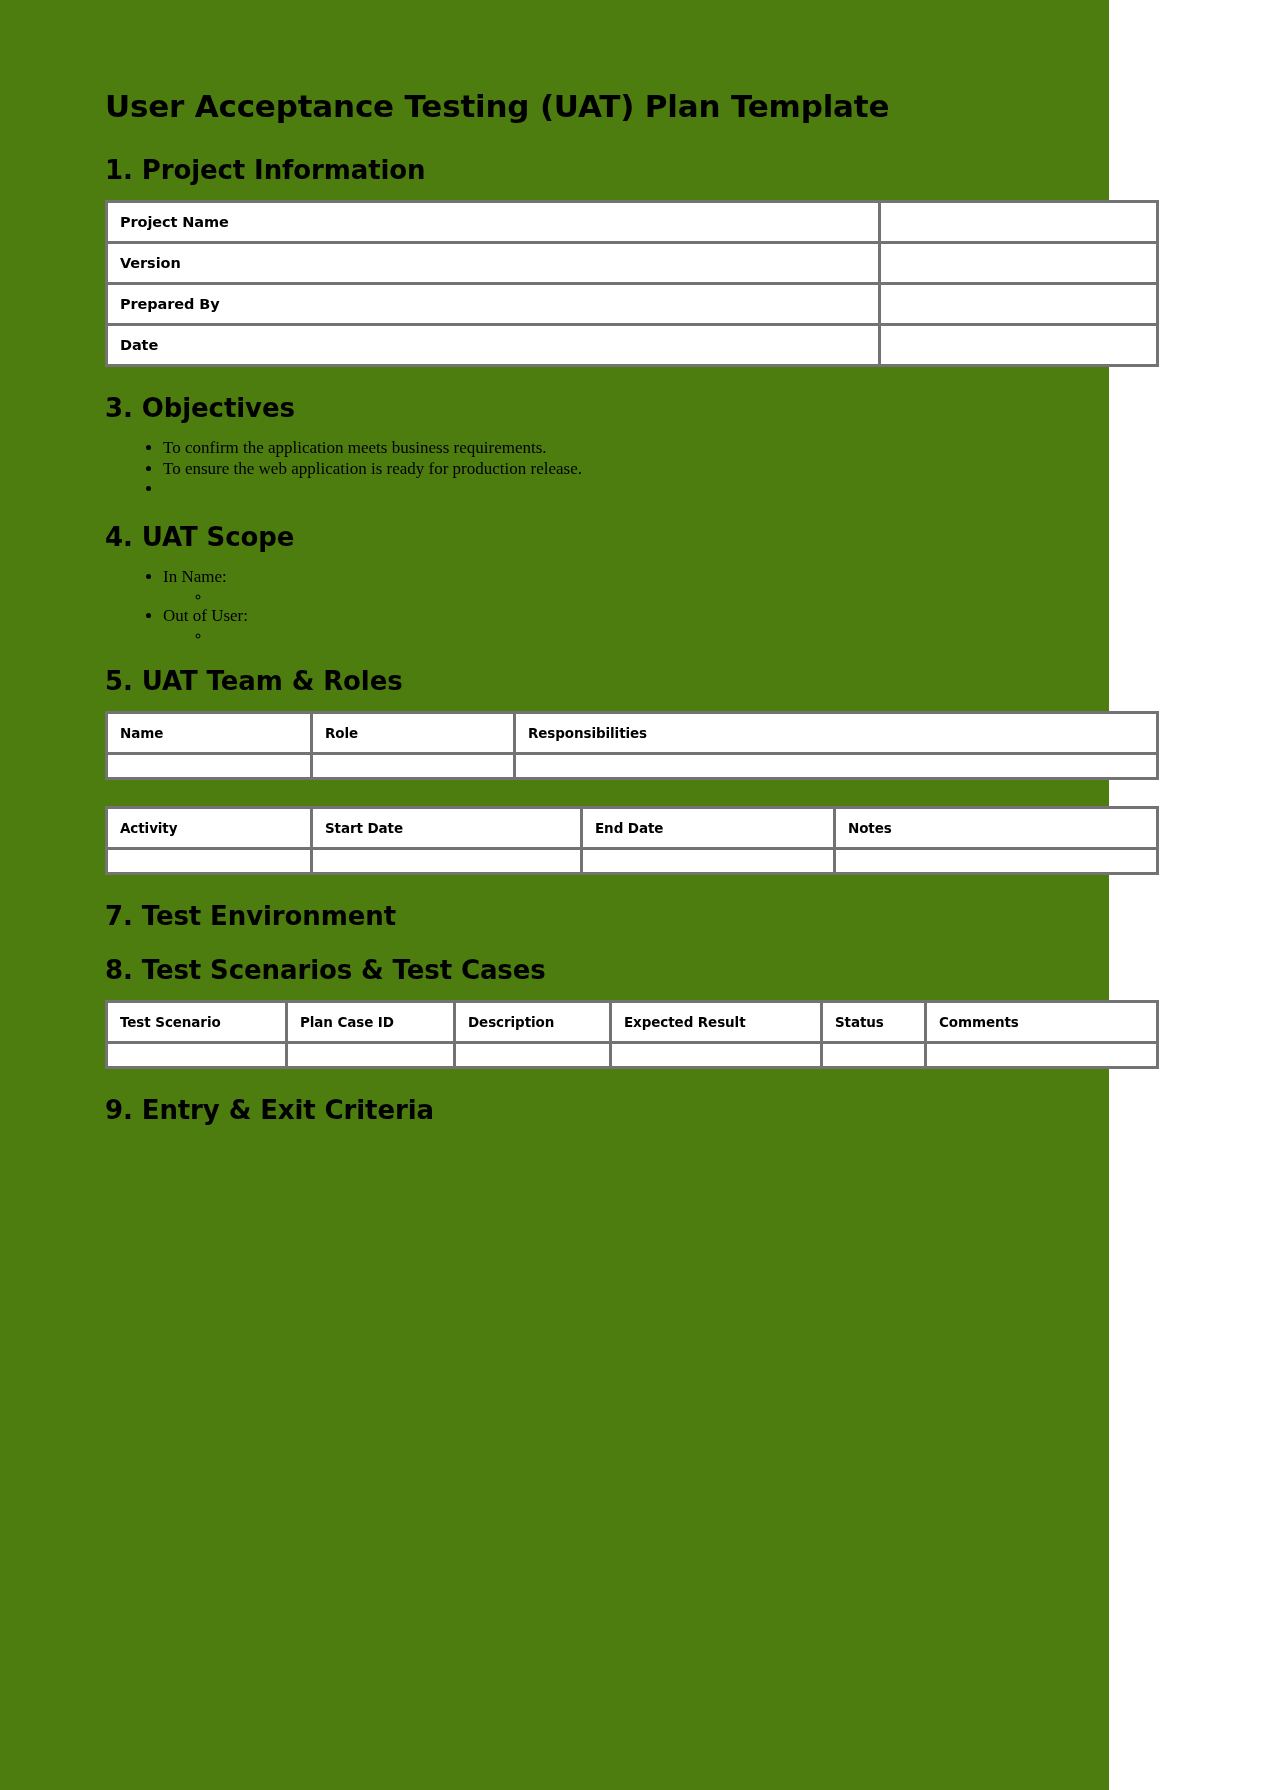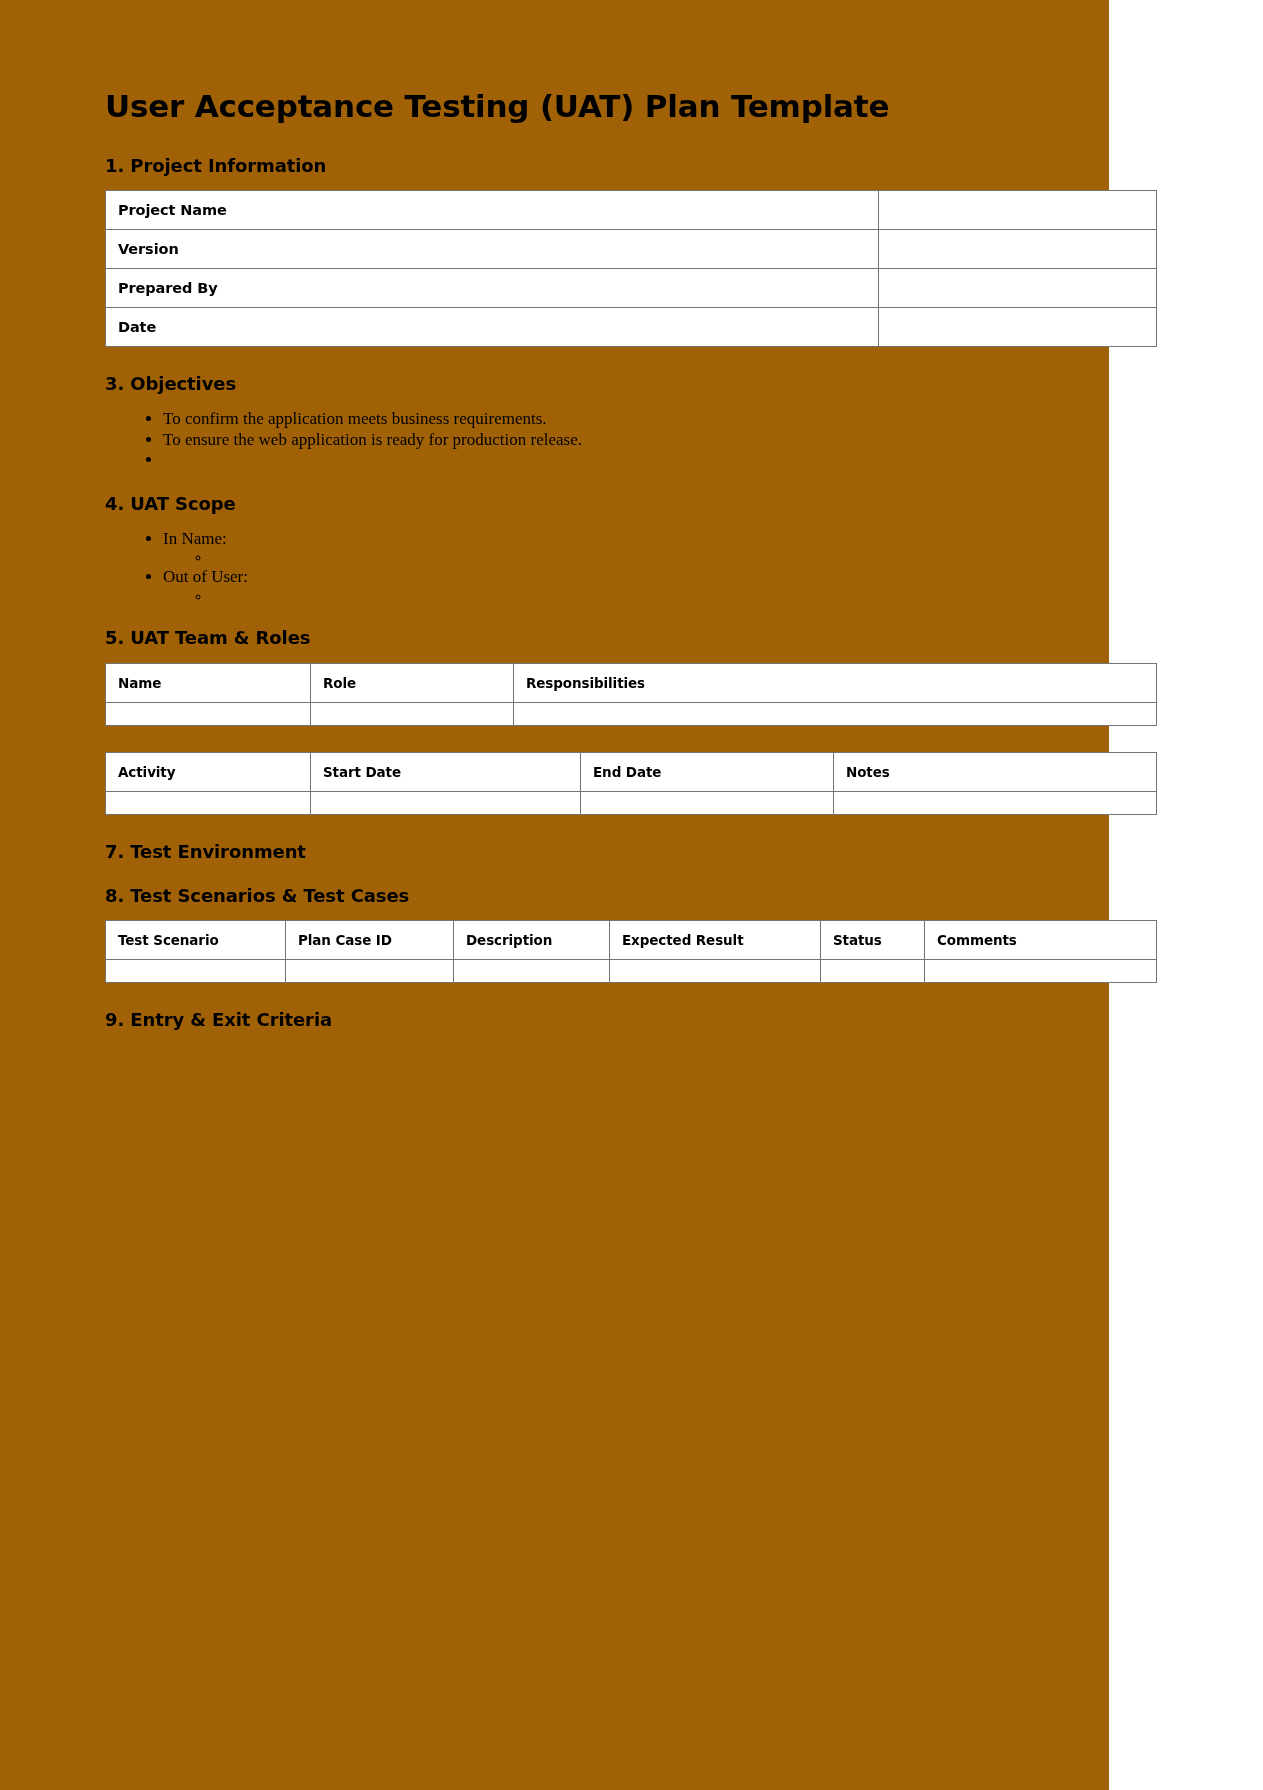--- a/index.html
+++ b/index.html
@@ -13,35 +13,35 @@
     min-height: 1790px;
     font-family: "Liberation Sans", sans-serif;
     color: #000000;
     -webkit-font-smoothing: antialiased;
   }
   .page {
     width: 1109px;
     min-height: 1790px;
     box-sizing: border-box;
     padding: 88px 108px 52px 105px;
-    background: #a16207;
+    background: #4d7c0f;
   }
   .doc-title {
     font-family: "DejaVu Sans", sans-serif;
     font-weight: bold;
     font-size: 31px;
     line-height: 1.18;
     letter-spacing: -0.2px;
     margin: 0 0 30px 0;
     color: #000;
   }
   h2.section-heading {
     font-family: "DejaVu Sans", sans-serif;
     font-weight: bold;
-    font-size: 18px;
+    font-size: 26px;
     line-height: 1.2;
     margin: 0 0 14px 0;
     color: #000;
     letter-spacing: -0.1px;
   }
   .section {
     margin: 0 0 26px 0;
   }
   .section.tight {
     margin-bottom: 22px;
@@ -54,21 +54,21 @@
     color: #000;
   }
   table.doc-table {
     border-collapse: collapse;
     width: 1051px;
     table-layout: fixed;
     margin: 0;
   }
   table.doc-table td,
   table.doc-table th {
-    border: 1px solid #737373;
+    border: 3px solid #737373;
     padding: 8px 12px;
     font-size: 14.5px;
     vertical-align: middle;
     text-align: left;
     background: #ffffff;
   }
   table.doc-table th,
   td.label-cell {
     font-family: "DejaVu Sans", sans-serif;
     font-weight: bold;

